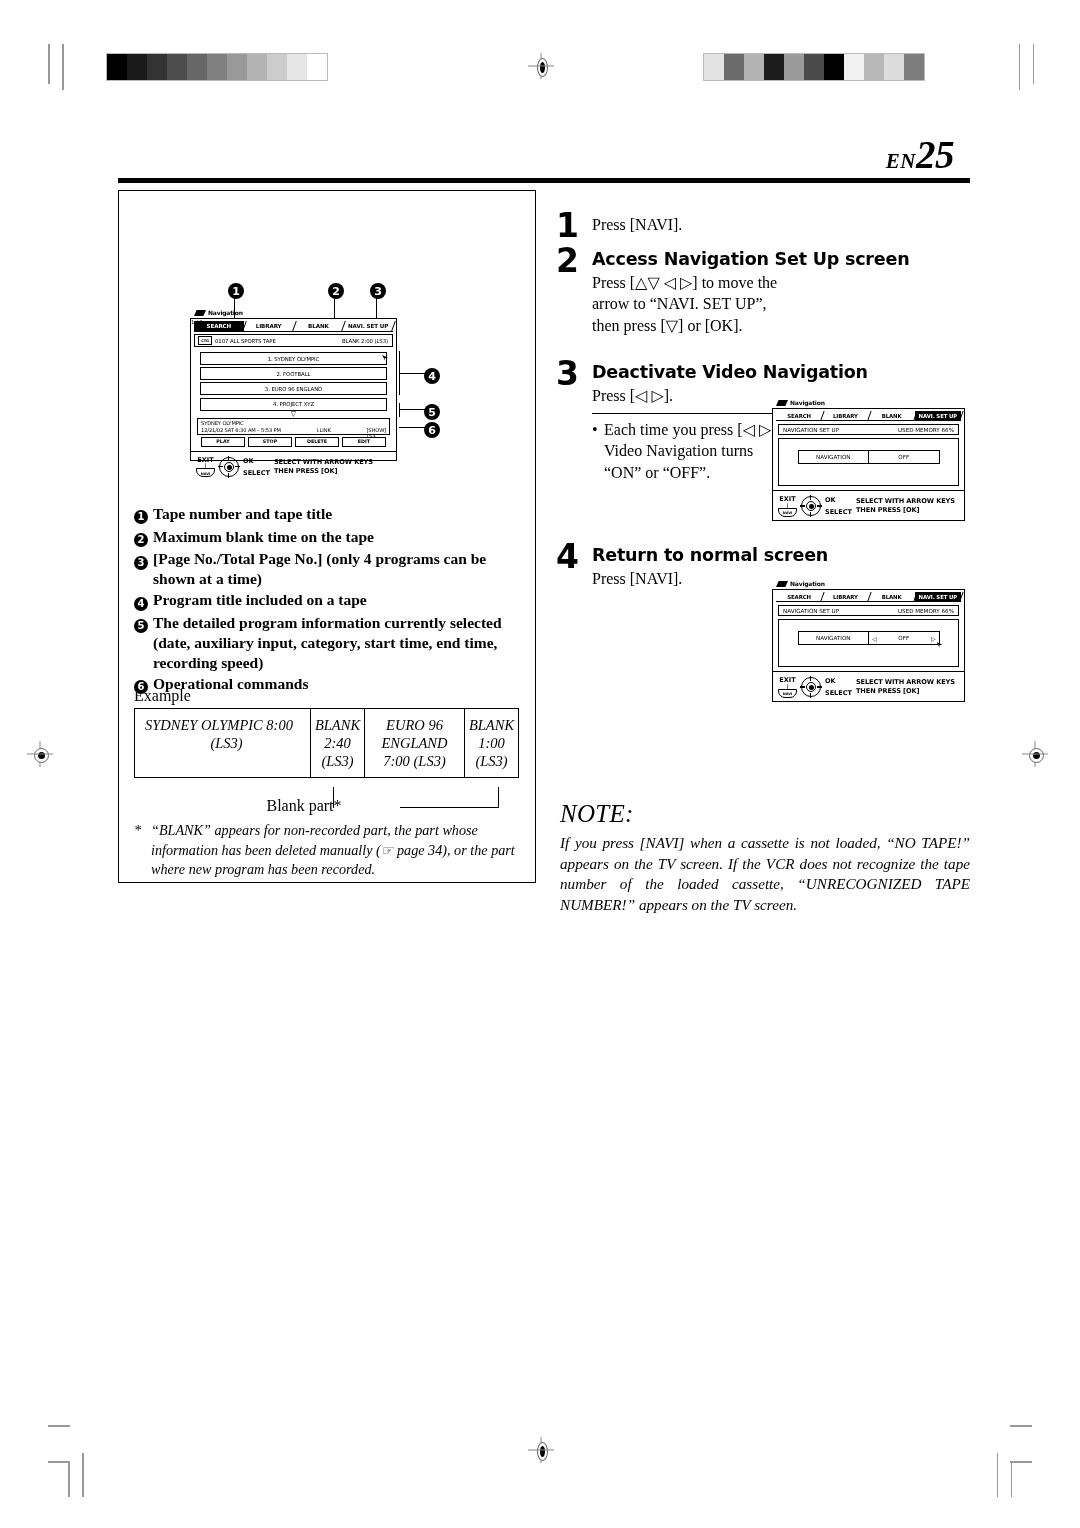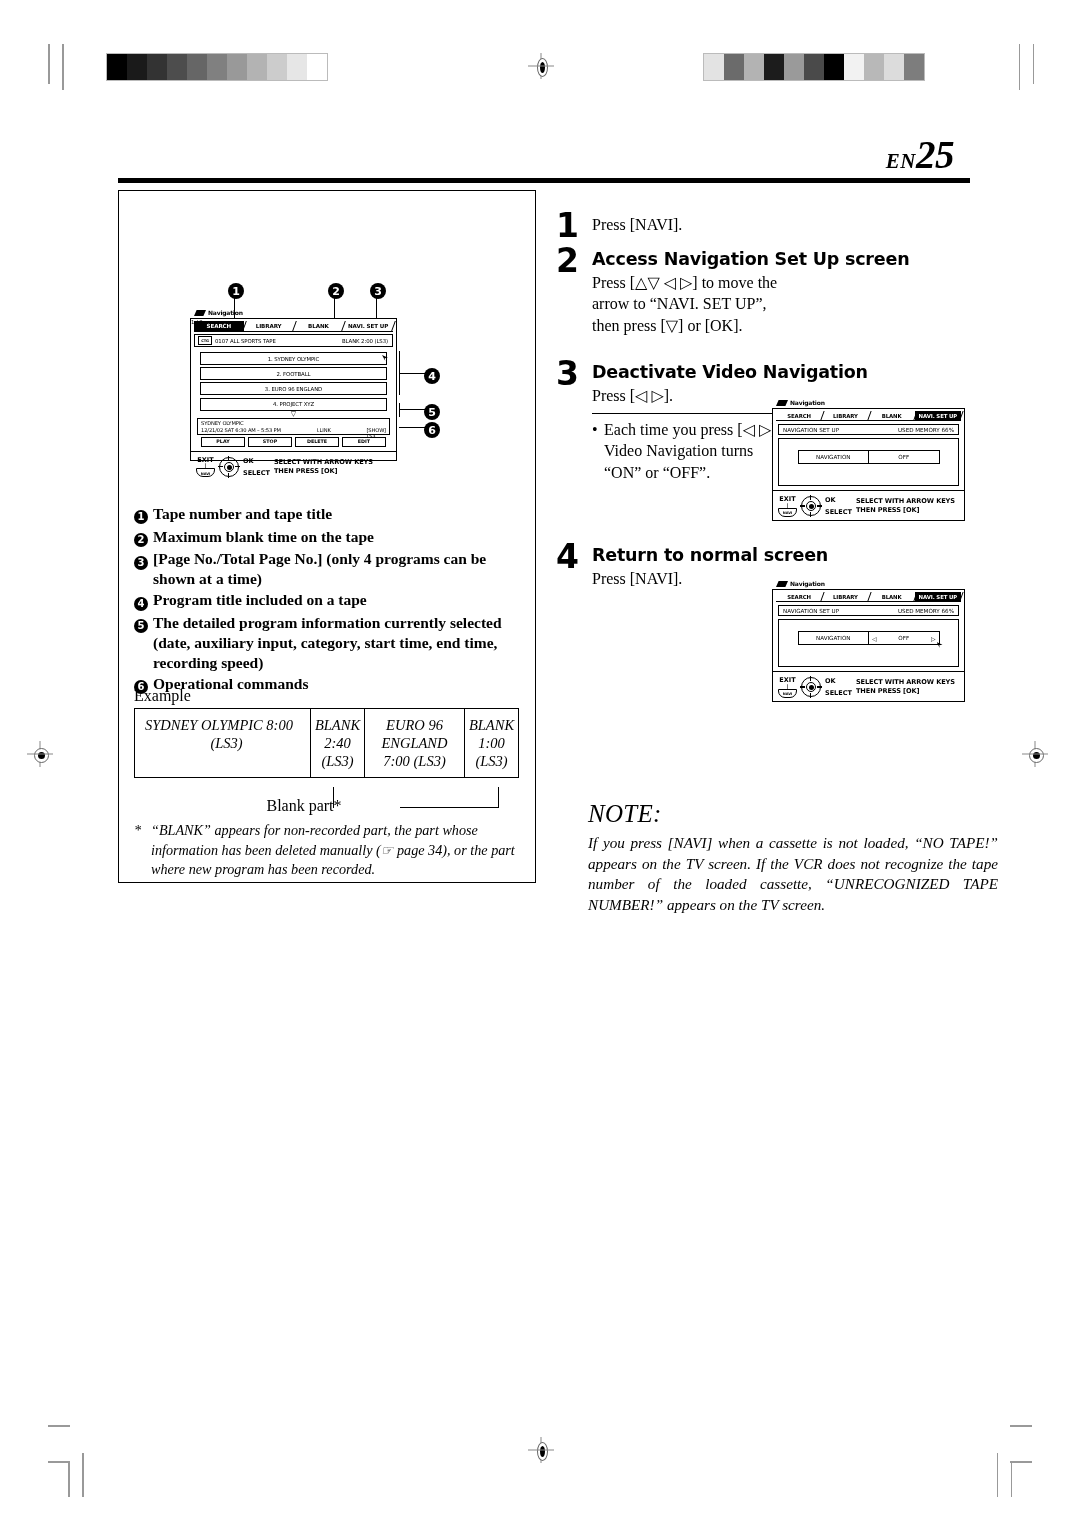--- a/index.html
+++ b/index.html
@@ -156,21 +156,21 @@
   .stepnum{position:absolute;left:0;top:-5px;font-family:"DejaVu Sans",sans-serif;
            font-weight:bold;font-size:33px;line-height:1;}
   .stepbody{margin-left:36px;}
   .steph{font-family:"DejaVu Sans",sans-serif;font-weight:bold;font-size:17.5px;
          letter-spacing:-.2px;margin-bottom:3px;}
   .stept{font-size:16px;line-height:1.35;}
   .bullets{margin-top:6px;border-top:1.3px solid #000;padding-top:5px;font-size:16px;line-height:1.33;}
   .bullets .b{display:flex;}
   .bullets .b .d{flex:0 0 12px;}
 
-  .note{position:absolute;left:588px;top:800px;width:424px;}
+  .note{position:absolute;left:560px;top:800px;width:424px;}
   .note h4{margin:0;font-style:italic;font-size:25px;font-weight:normal;
            font-family:"Liberation Serif",serif;letter-spacing:.3px;}
   .note p{margin:5px 14px 0 0;font-style:italic;font-size:15.2px;line-height:1.36;
           text-align:justify;}
 </style>
 </head>
 <body>
 
 <div class="pg">
 

